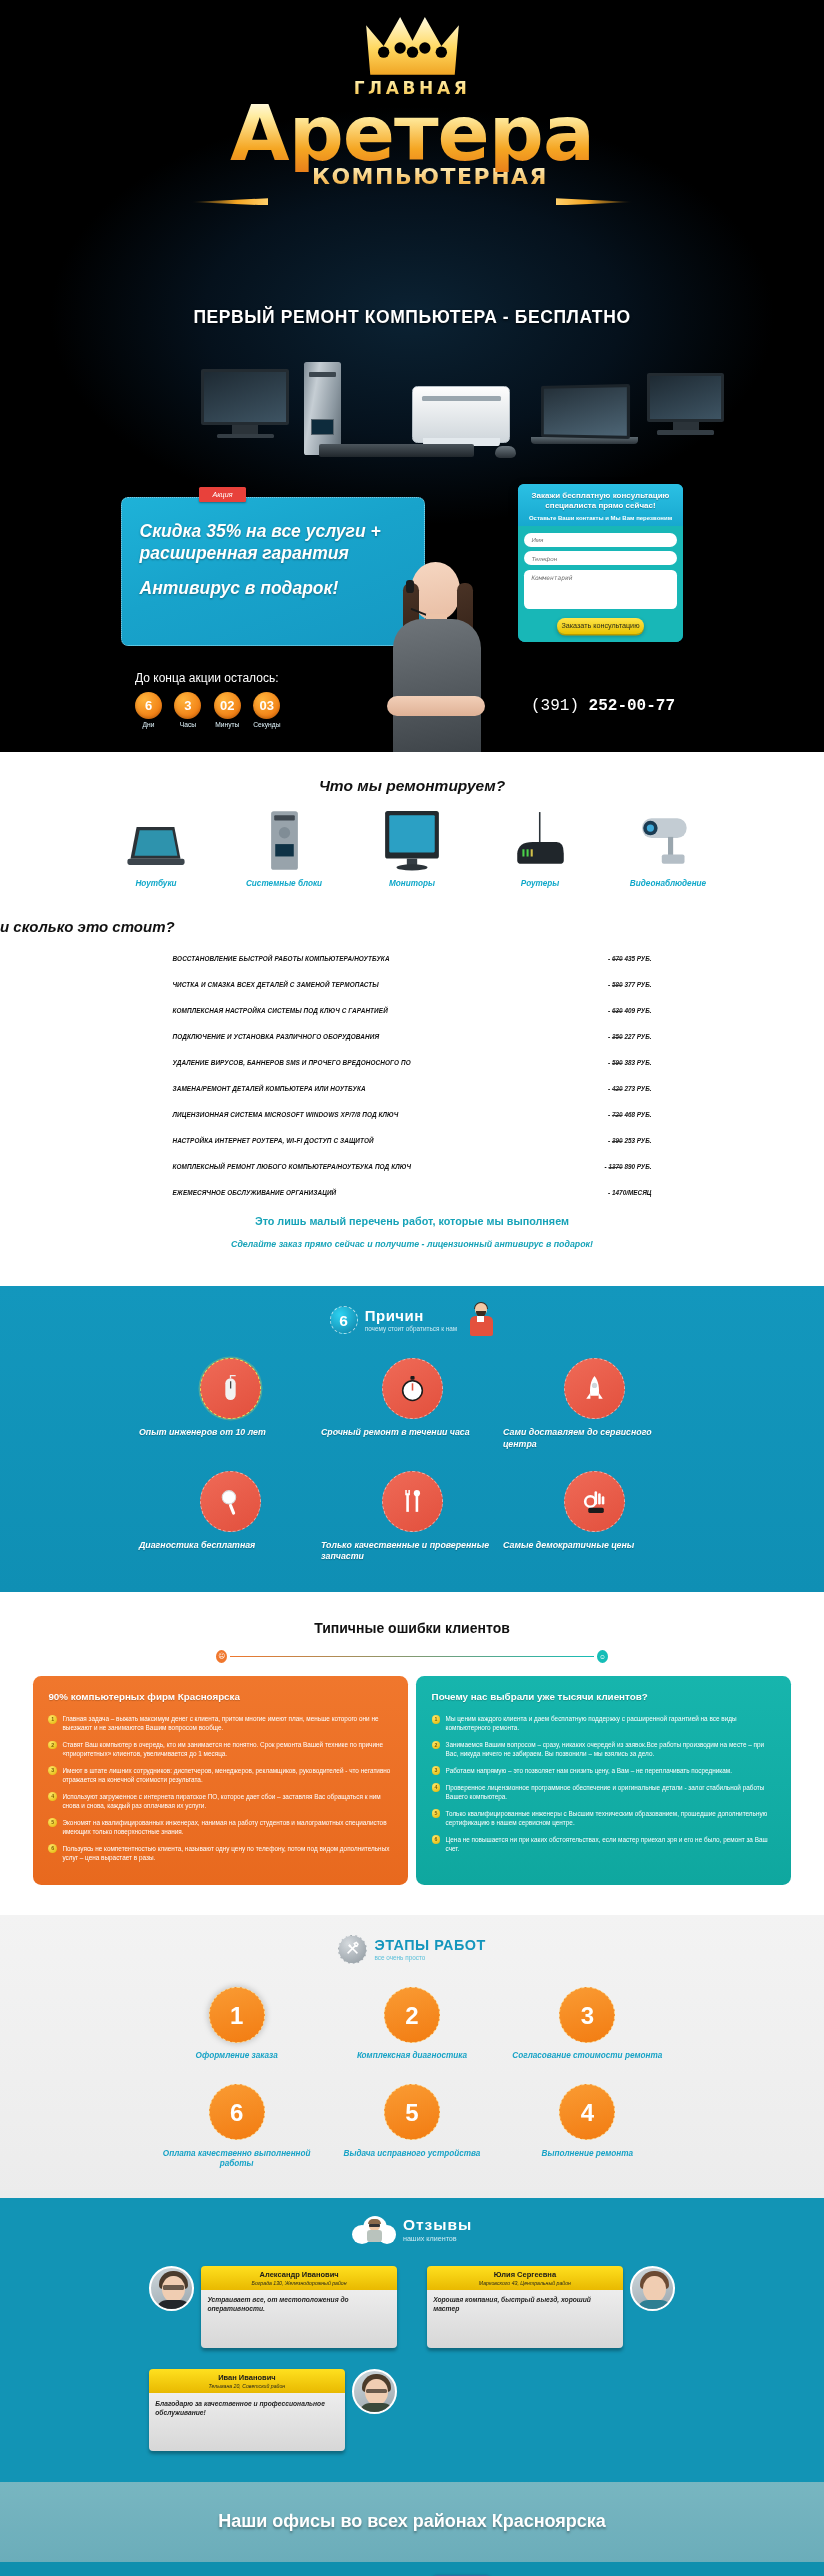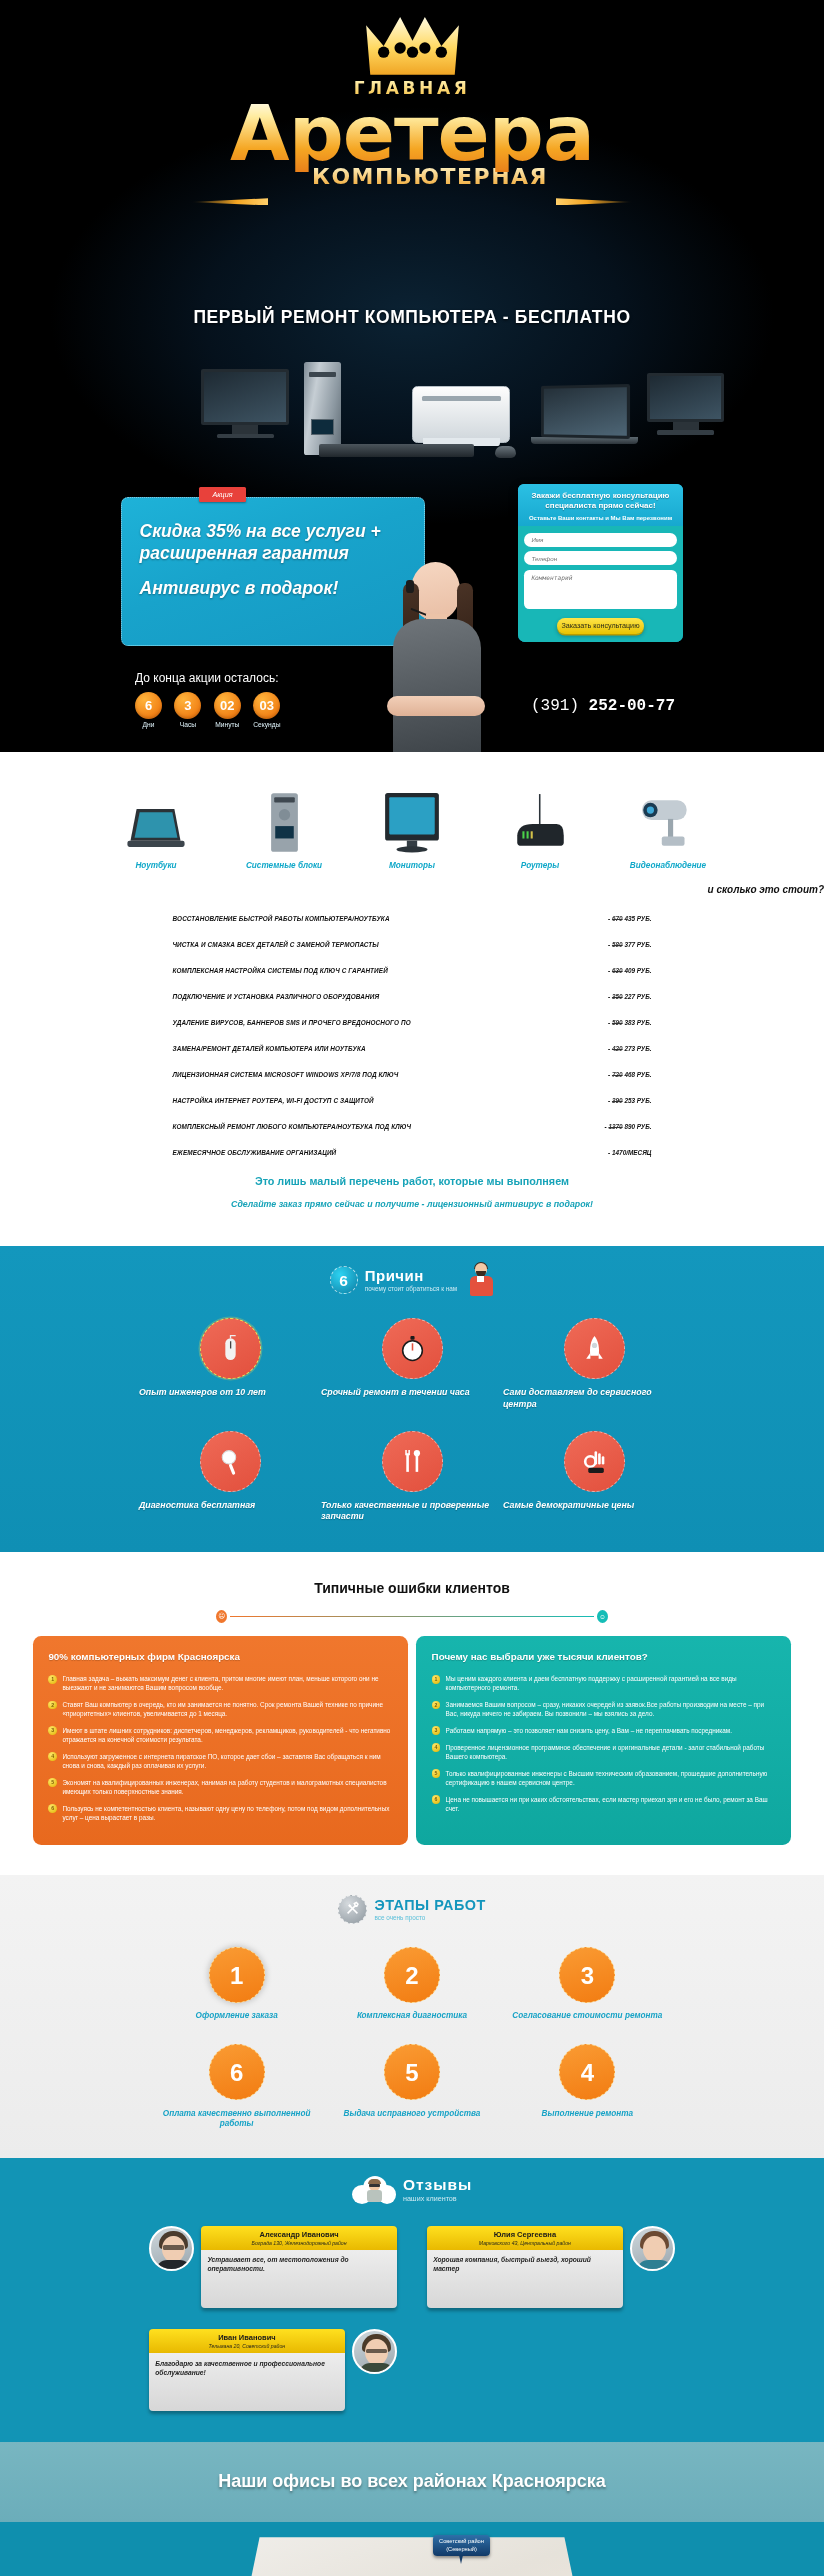--- a/index.html
+++ b/index.html
@@ -146,21 +146,21 @@
   .hero-phone .num { font-weight:bold; }
 
   
   .sec-repair { width:824px; background:#fff; padding:25px 0 13.4px; }
   .h-center { text-align:center; }
   .h-repair { font-size:15.5px; font-weight:bold; font-style:italic; color:#111; }
   .devgrid { display:flex; justify-content:center; align-items:flex-end; gap:30px; margin-top:15.5px; height:77px;}
   .devitem { text-align:center; width:98px; }
   .devart { height:63px; display:flex; align-items:flex-end; justify-content:center;}
   .devcap { margin-top:7.2px; color:#11a8c9; font-size:8.2px; font-style:italic; font-weight:bold; }
-  .h-cost { text-align:right; margin-top:14px; font-size:10px; font-weight:bold; font-style:italic; color:#111;}
+  .h-cost { text-align:left; margin-top:30px; font-size:15px; font-weight:bold; font-style:italic; color:#111;}
 
   
   .prices { width:479px; margin:20.6px auto 0; }
   .prow { display:flex; justify-content:space-between; align-items:baseline; margin-bottom:19px; }
   .pname { font-size:6.4px; font-weight:bold; font-style:italic; color:#111; letter-spacing:0.1px; text-transform:uppercase;}
   .pval { font-size:6.4px; font-weight:bold; font-style:italic; color:#111; white-space:nowrap;}
   .pval s { color:#333; }
   .note1 { text-align:center; margin-top:3.1px; color:#17a3b8; font-size:10.8px; font-weight:bold;}
   .note2 { text-align:center; margin-top:12.4px; margin-bottom:23px; color:#17a3b8; font-size:8.8px; font-weight:bold; font-style:italic;}
 
@@ -389,20 +389,21 @@
       </div>
     </div>
 
     <div class="hero-phone">
       <span class="code">(391)</span>
       <span class="num">252-00-77</span>
     </div>
   </section>
 
   <section class="sec-repair">
+    <div class="h-center h-repair">Что мы ремонтируем?</div>
 
     <div class="devgrid">
       <div class="devitem">
         <div class="devart">
           <svg width="62" height="49" viewBox="0 0 120 96">
             <path d="M22 10 L96 10 L108 72 L10 72 Z" fill="#2b3237"></path>
             <path d="M28 16 L92 16 L102 66 L18 66 Z" fill="#2e93ad"></path>
             <rect x="4" y="72" width="112" height="12" rx="4" fill="#3c454c"></rect>
           </svg>
         </div>

